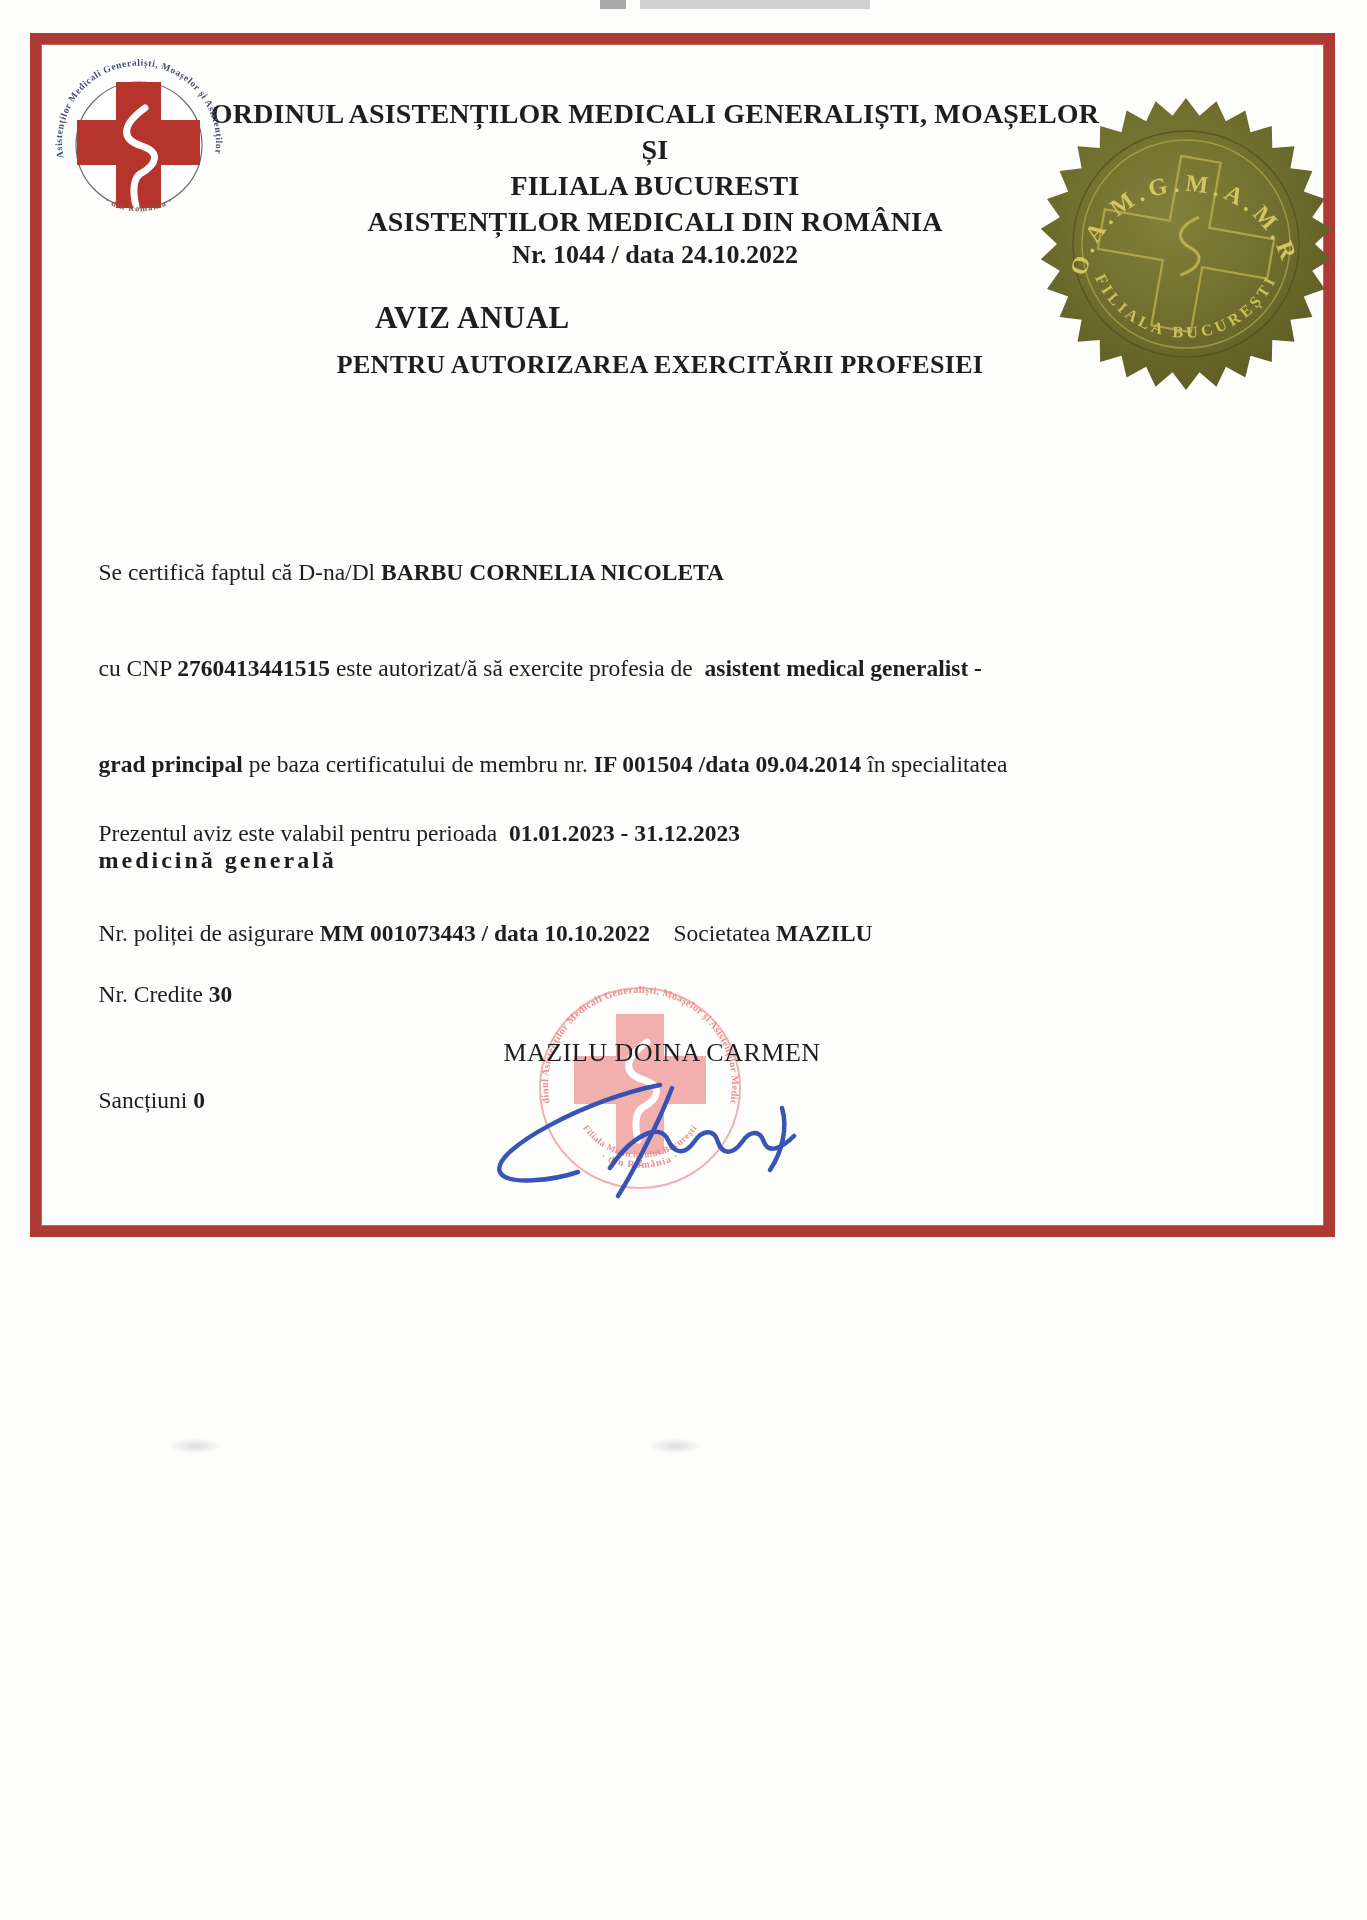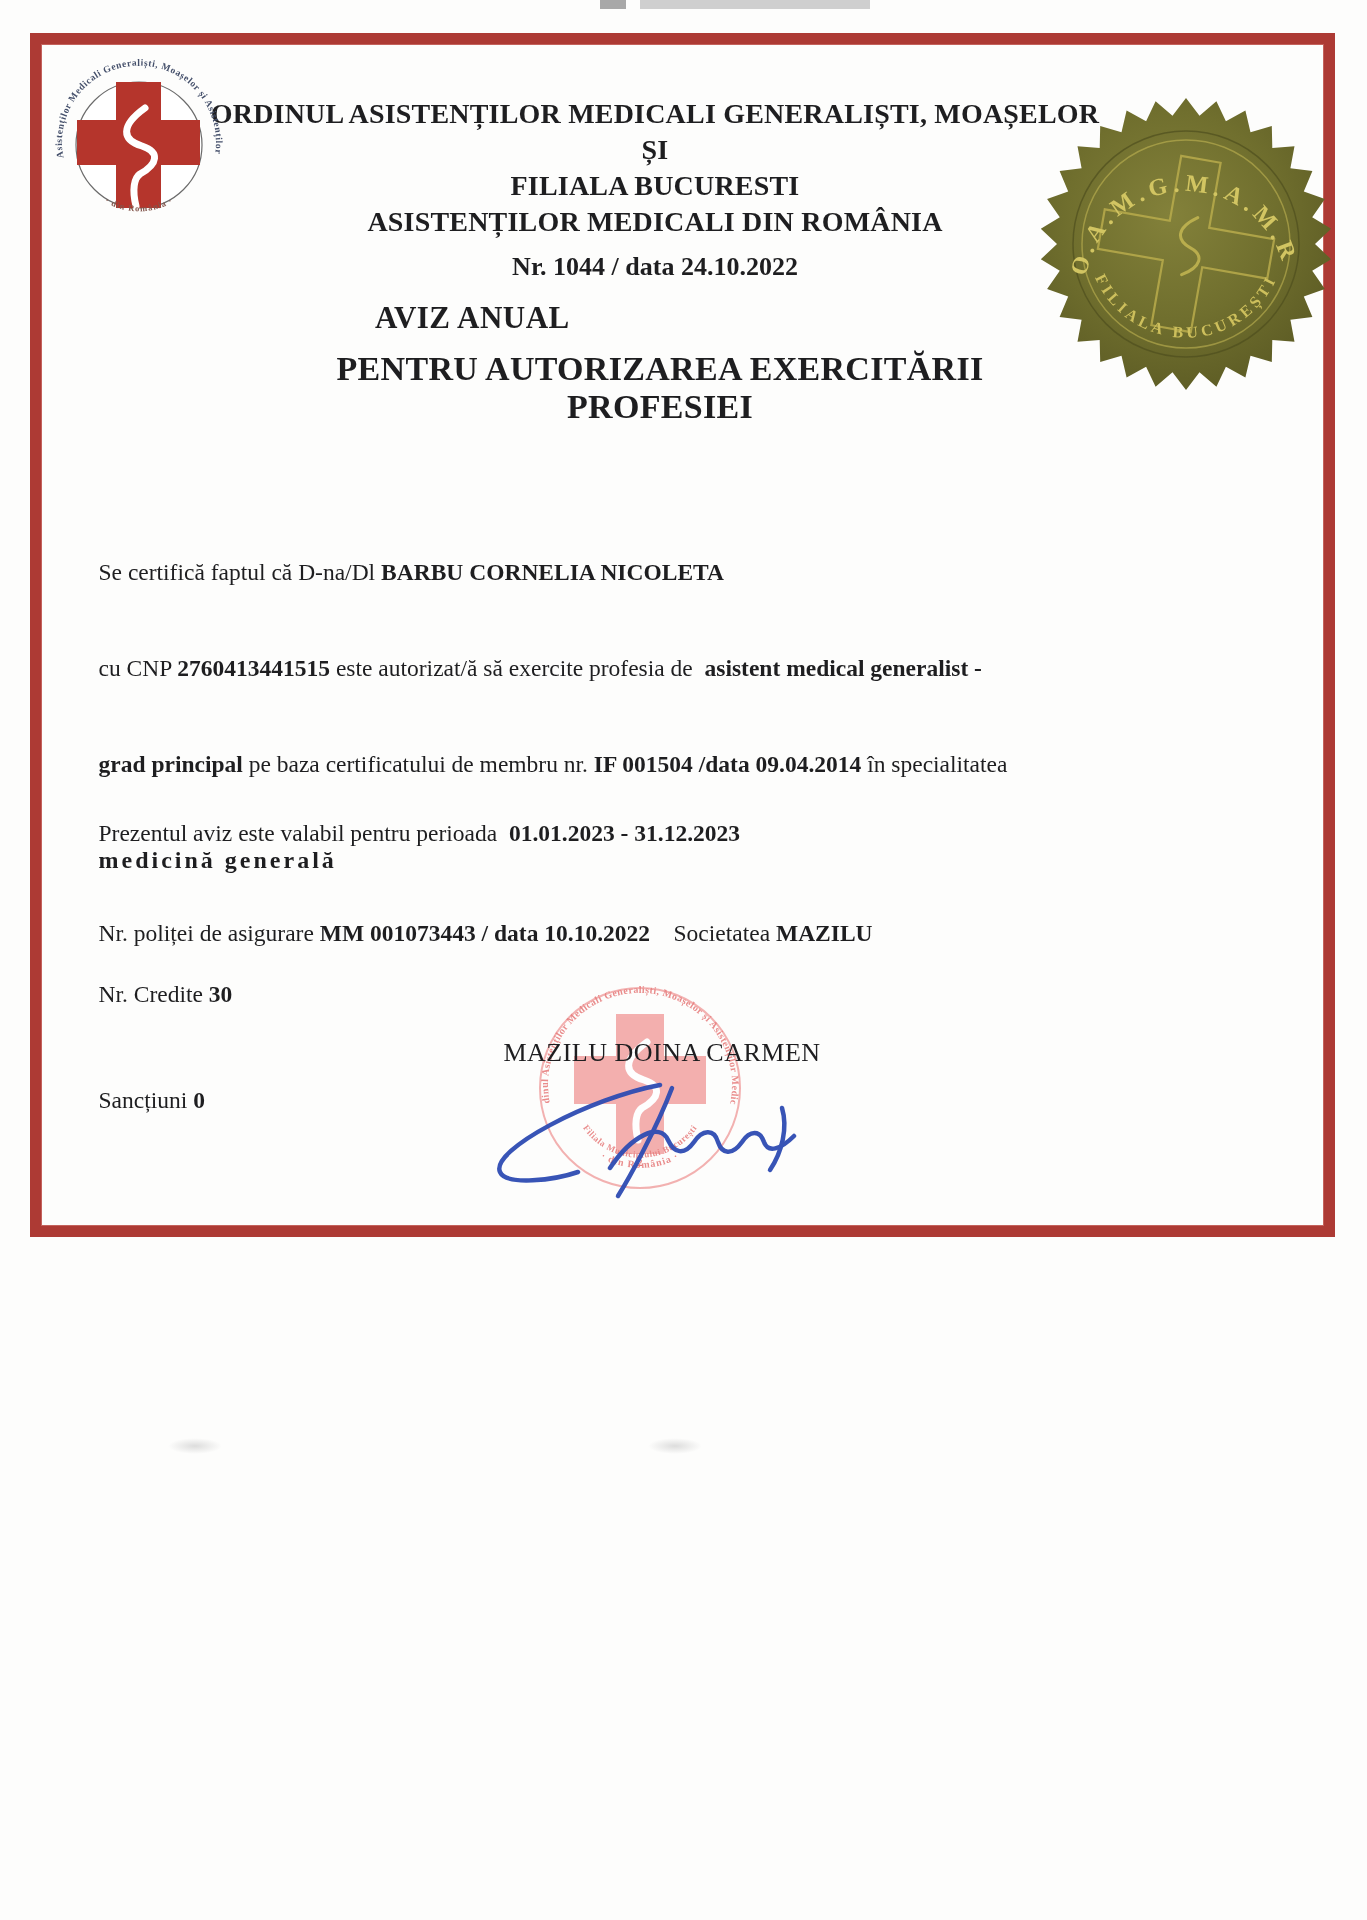--- a/index.html
+++ b/index.html
@@ -11,28 +11,28 @@
   .scan-bar.dark{background:#a8a8a8;}
   .border-box{
     position:absolute;left:30px;top:33px;width:1305px;height:1204px;
     border:11px solid #ad3a34;box-sizing:border-box;
     box-shadow:inset 0 0 0 1px #c4625c;
   }
   .header-block{
     position:absolute;left:210px;top:96px;width:890px;text-align:center;
   }
   .header-line{font-weight:bold;font-size:28px;line-height:36px;letter-spacing:0.2px;}
-  .number-line{font-weight:bold;font-size:26px;margin-top:12px;}
+  .number-line{font-weight:bold;font-size:26px;}
   .title-main{
     position:absolute;left:375px;top:300px;width:400px;text-align:left;
     font-weight:bold;font-size:31px;letter-spacing:0.5px;
   }
   .title-sub{
     position:absolute;left:260px;top:350px;width:800px;text-align:center;
-    font-weight:bold;font-size:34px;letter-spacing:0.3px;
+    font-weight:bold;font-size:26px;letter-spacing:0.3px;
   }
   .para{position:absolute;left:75px;width:1165px;font-size:23.5px;white-space:pre-wrap;}
   .p1{top:500px;line-height:48px;}
   .p2{top:758px;line-height:50px;}
   .p3{top:915px;line-height:53px;}
   .b{font-weight:bold;}
   .specialty{font-weight:bold;letter-spacing:3px;font-size:24px;}
   .president-block{
     position:absolute;left:412px;top:1008px;width:500px;text-align:center;z-index:3;
   }

